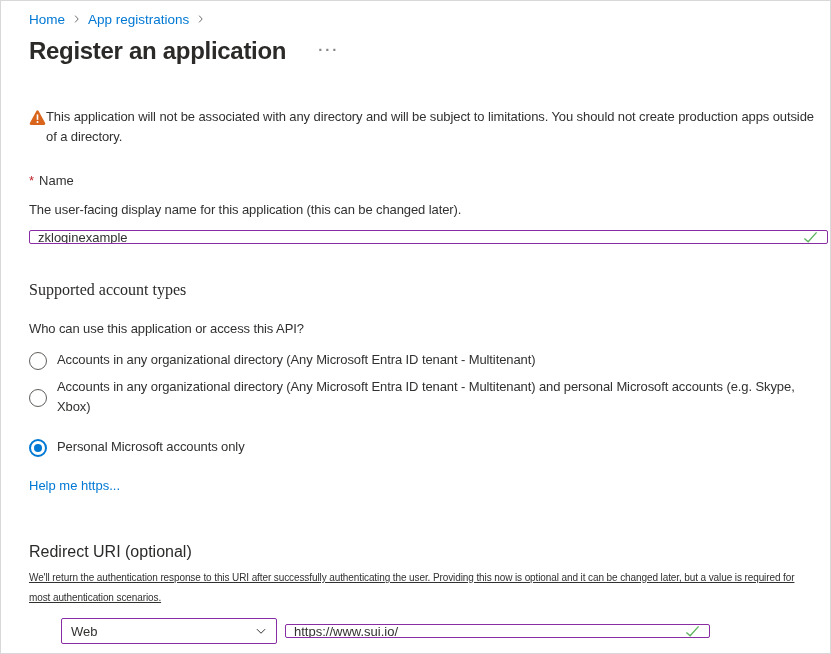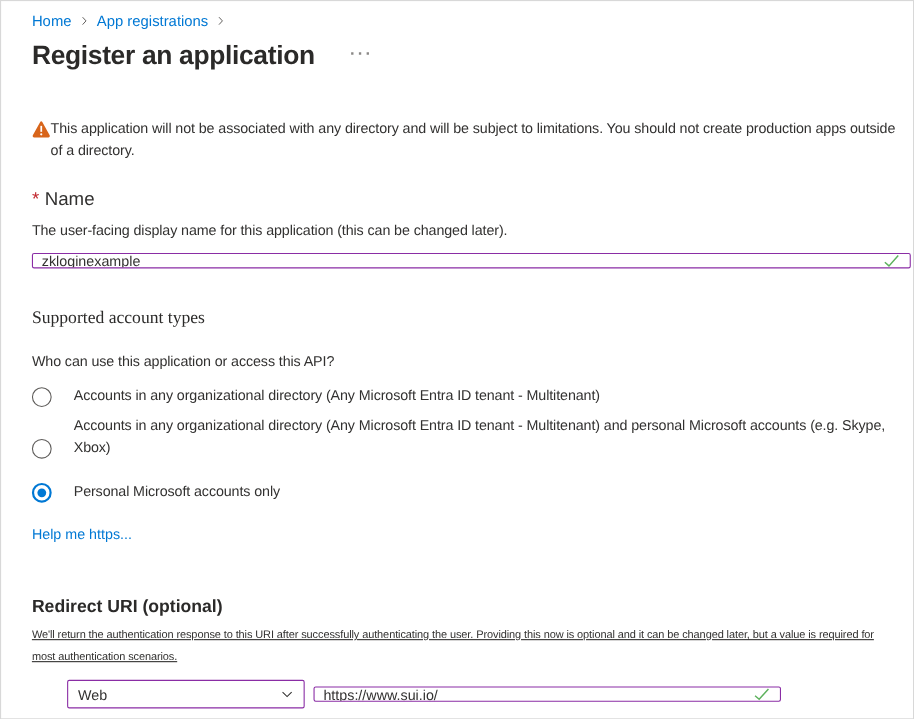--- a/index.html
+++ b/index.html
@@ -36,39 +36,39 @@
   .menu-ellipsis{
     margin-left:30px;margin-top:10px;color:#8A8886;font-size:15px;font-weight:700;
     letter-spacing:2px;line-height:8px;cursor:pointer;background:none;border:none;padding:2px 2px;
   }
   
   .warning{margin-top:40px;display:flex;align-items:flex-start;}
   .warning-icon{flex:0 0 auto;width:17px;height:17px;margin-top:2px;}
   .warning-icon svg{width:17px;height:17px;display:block;}
   .warning-text{font-size:13px;line-height:20px;max-width:772px;letter-spacing:-0.1px;}
   
-  .name-label{margin-top:24px;font-size:17px;line-height:19px;}
+  .name-label{margin-top:24px;font-size:13px;line-height:19px;}
   .required{color:var(--required-red);margin-right:5px;}
   .field-desc{margin-top:11px;font-size:13px;line-height:17px;letter-spacing:-0.1px;}
   .text-input{
     margin-top:12px;width:799px;height:14px;
     border:1px solid var(--input-border-purple);border-radius:2px;
     display:flex;align-items:center;background:#fff;
   }
   .text-input input{
     border:none;outline:none;flex:1;height:100%;background:transparent;
     font:13px "Liberation Sans", sans-serif;color:var(--text-dark);padding:0 8px;
   }
   .check{flex:0 0 auto;width:15px;height:15px;margin-right:9px;}
   .check svg{width:15px;height:15px;display:block;}
   
   .section-heading{font-size:16px;line-height:20px;color:#2b2a29;}
   .h-accounts{margin-top:36px;}
   .question{margin-top:20px;font-size:13px;line-height:17px;letter-spacing:-0.1px;}
-  .radio-row{display:flex;gap:20px;align-items:flex-end;cursor:pointer;}
+  .radio-row{display:flex;gap:10px;align-items:center;cursor:pointer;}
   .radio-row.r1{margin-top:13px;}
   .radio-row.r2{margin-top:7px;}
   .radio-row.r3{margin-top:20px;}
   .radio{
     flex:0 0 auto;width:18px;height:18px;border-radius:50%;
     border:1px solid var(--chev-gray);background:#fff;position:relative;margin-top:1px;
   }
   .radio.selected{border:2px solid var(--link-blue);}
   .radio.selected::after{
     content:"";position:absolute;left:50%;top:50%;width:8px;height:8px;margin:-4px 0 0 -4px;
@@ -150,21 +150,21 @@
     <span class="radio"></span>
     <span class="radio-label">Accounts in any organizational directory (Any Microsoft Entra ID tenant - Multitenant) and personal Microsoft accounts (e.g. Skype, Xbox)</span>
   </div>
   <div class="radio-row r3">
     <span class="radio selected"></span>
     <span class="radio-label">Personal Microsoft accounts only</span>
   </div>
 
   <a class="help-link">Help me https...</a>
 
-  <h2 class="section-heading h-redirect" style="margin:48px 0 0 0;font-weight:700;text-align:right;">Redirect URI (optional)</h2>
+  <h2 class="section-heading h-redirect" style="margin:48px 0 0 0;font-weight:400;text-align:right;">Redirect URI (optional)</h2>
   <p class="redirect-desc" style="margin-bottom:0;">We'll return the authentication response to this URI after successfully authenticating the user. Providing this now is optional and it can be changed later, but a value is required for most authentication scenarios.</p>
 
   <div class="bottom-row">
     <div class="select-box" role="combobox">
       <span>Web</span>
       <span class="chev">
         <svg viewBox="0 0 16 16">
             <path d="M2.5 5.5 L8 11 L13.5 5.5" fill="none" stroke="#323130" stroke-width="1.3"></path>
           </svg>
       </span>

